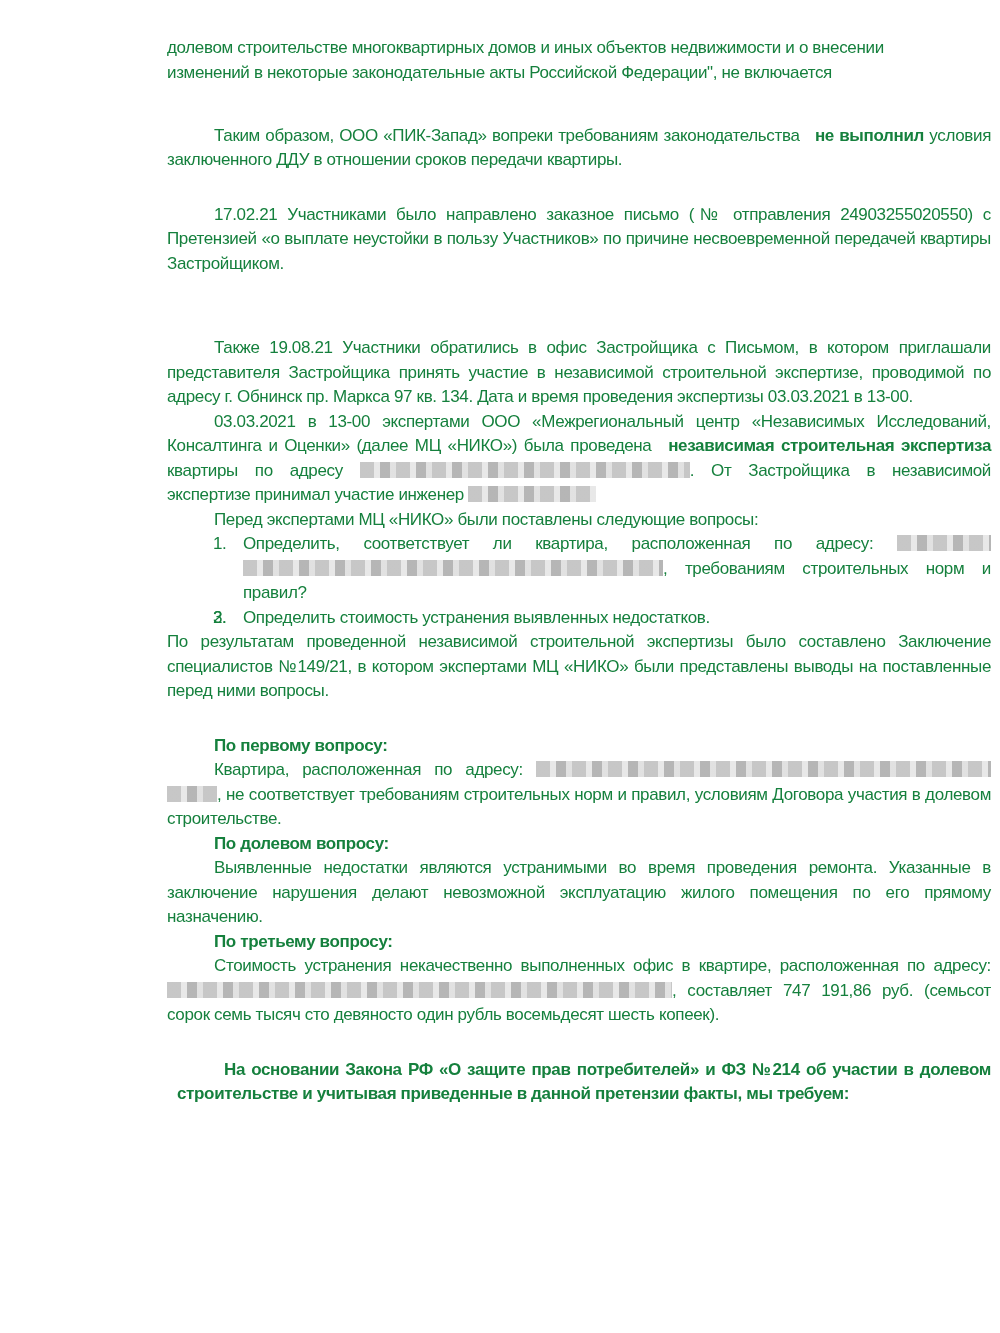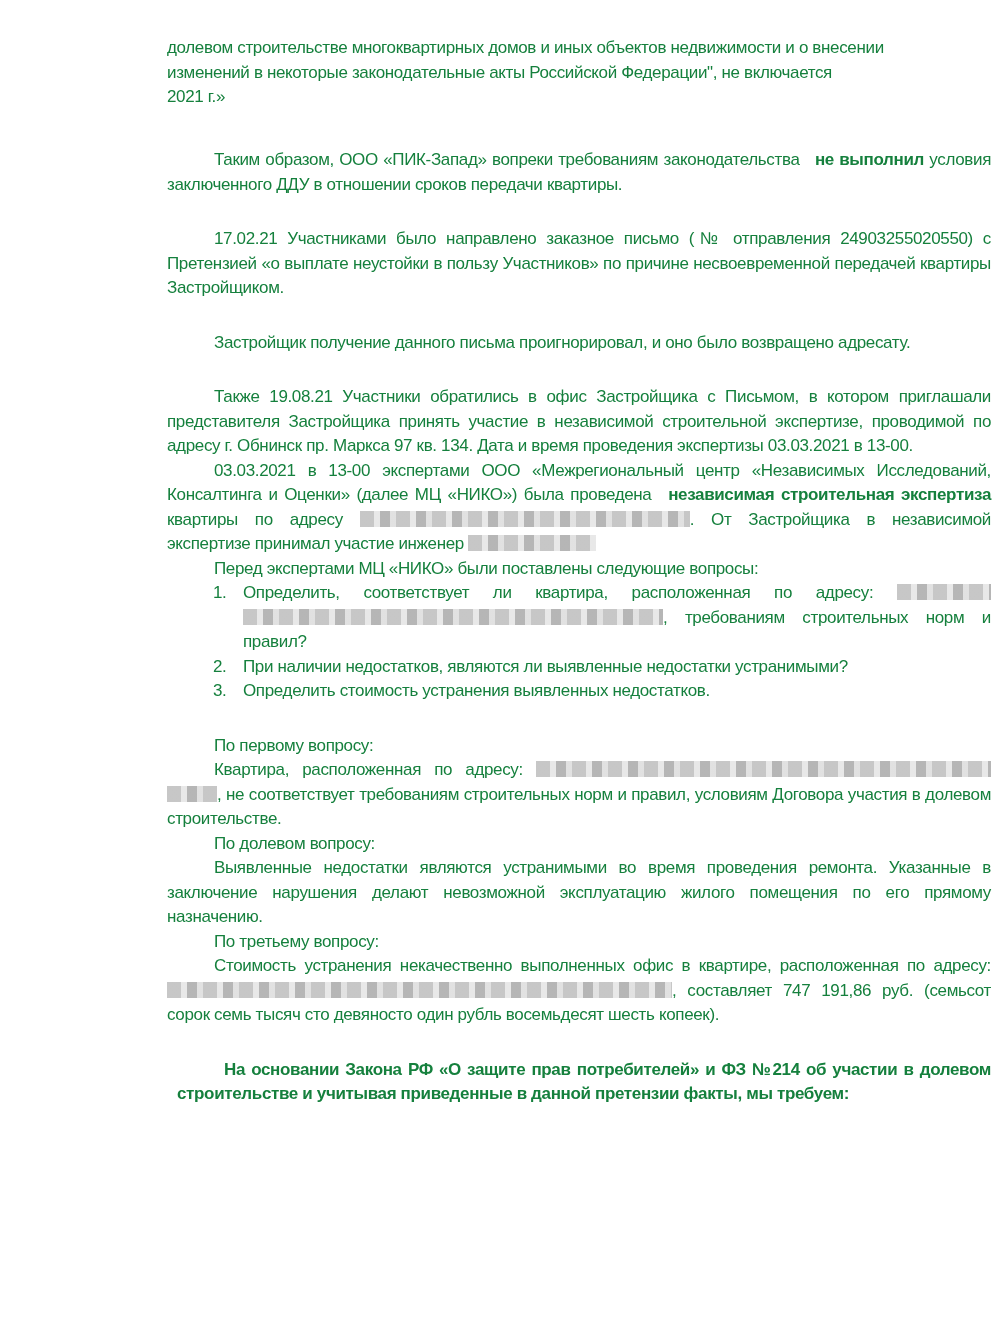--- a/index.html
+++ b/index.html
@@ -8,62 +8,61 @@
     position: absolute; left: 119px; top: 36px; width: 824px;
     font-family: "Liberation Sans", sans-serif;
     font-size: 17px; line-height: 24.5px; color: #15803d;
     letter-spacing: -0.35px;
     margin-left: 48px;
   }
   .p { margin: 0; text-align: justify; }
   .p.ind { text-indent: 47px; }
   .gap { height: 24.5px; }
   .b { font-weight: bold; padding-left: 10px; }
-  .hd { margin: 0; padding-left: 47px; font-weight: normal; }
+  .hd { margin: 0; padding-left: 47px; font-weight: bold; }
   .redact {
     display: inline-block; height: 16px; vertical-align: -2px;
     background: repeating-linear-gradient(90deg, #bdbdbd 0 14px, #e4e4e4 14px 20px, #a9a9a9 20px 30px, #dcdcdc 30px 36px);
     opacity: 0.85;
   }
   ol.qs { margin: 0; padding: 0 0 0 76px; list-style: none; }
   ol.qs li { position: relative; text-align: justify; }
   ol.qs li .num { position: absolute; left: -30px; }
   .ln-left { text-align: left; }
 </style>
 </head>
 <body>
 
 <div class="page">
 
   <p class="p ln-left">долевом строительстве многоквартирных домов и иных объектов недвижимости и о внесении</p>
   <p class="p ln-left">изменений в некоторые законодательные акты Российской Федерации", не включается</p>
-  <p class="p ln-left">2021 г.»</p>
   <div class="gap"></div>
   <div class="gap" style="height:14px"></div>
 
   <p class="p ind"><span>Таким образом, ООО «ПИК-Запад» вопреки требованиям законодательства </span><span class="b">не выполнил</span><span> условия заключенного ДДУ в отношении сроков передачи квартиры.</span></p>
   <div class="gap" style="height:30px"></div>
 
   <p class="p ind">17.02.21 Участниками было направлено заказное письмо (№ отправления 24903255020550) с Претензией «о выплате неустойки в пользу Участников» по причине несвоевременной передачей квартиры Застройщиком.</p>
   <div class="gap" style="height:30px"></div>
 
-  <p class="p ind">Застройщик получение данного письма проигнорировал, и оно было возвращено адресату.</p>
   <div class="gap" style="height:30px"></div>
 
   <p class="p ind">Также 19.08.21 Участники обратились в офис Застройщика с Письмом, в котором приглашали представителя Застройщика принять участие в независимой строительной экспертизе, проводимой по адресу г. Обнинск пр. Маркса 97 кв. 134. Дата и время проведения экспертизы 03.03.2021 в 13-00.</p>
 
   <p class="p ind"><span>03.03.2021 в 13-00 экспертами ООО «Межрегиональный центр «Независимых Исследований, Консалтинга и Оценки» (далее МЦ «НИКО») была проведена </span><span class="b">независимая строительная экспертиза</span><span> квартиры по адресу </span><span class="redact" style="width:330px"></span><span>. От Застройщика в независимой экспертизе принимал участие инженер </span><span class="redact" style="width:128px"></span></p>
 
   <p class="p ind">Перед экспертами МЦ «НИКО» были поставлены следующие вопросы:</p>
   <ol class="qs">
     <li><span class="num">1.</span><span>Определить, соответствует ли квартира, расположенная по адресу: </span><span class="redact" style="width:94px"></span> <span class="redact" style="width:420px"></span><span>, требованиям строительных норм и правил?</span></li>
-    <li><span class="num">2.</span><span>При наличии недостатков, являются ли выявленные недостатки устранимыми?</span></li>
+    <li><span class="num">2.</span></li>
     <li><span class="num">3.</span><span>Определить стоимость устранения выявленных недостатков.</span></li>
   </ol>
 
+  <p class="p">По результатам проведенной независимой строительной экспертизы было составлено Заключение специалистов №149/21, в котором экспертами МЦ «НИКО» были представлены выводы на поставленные перед ними вопросы.</p>
   <div class="gap" style="height:30px"></div>
 
   <p class="hd">По первому вопросу:</p>
   <p class="p ind"><span>Квартира, расположенная по адресу: </span><span class="redact" style="width:455px"></span> <span class="redact" style="width:50px"></span><span>, не соответствует требованиям строительных норм и правил, условиям Договора участия в долевом строительстве.</span></p>
 
   <p class="hd">По долевом вопросу:</p>
   <p class="p ind">Выявленные недостатки являются устранимыми во время проведения ремонта. Указанные в заключение нарушения делают невозможной эксплуатацию жилого помещения по его прямому назначению.</p>
 
   <p class="hd">По третьему вопросу:</p>
   <p class="p ind"><span>Стоимость устранения некачественно выполненных офис в квартире, расположенная по адресу: </span><span class="redact" style="width:505px"></span><span>, составляет 747 191,86 руб. (семьсот сорок семь тысяч сто девяносто один рубль восемьдесят шесть копеек).</span></p>

